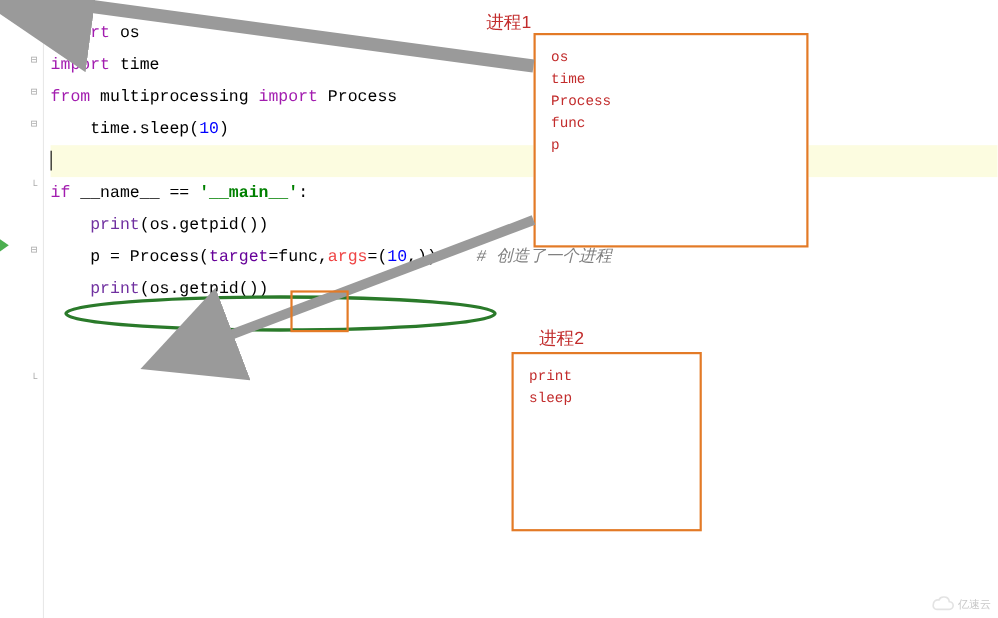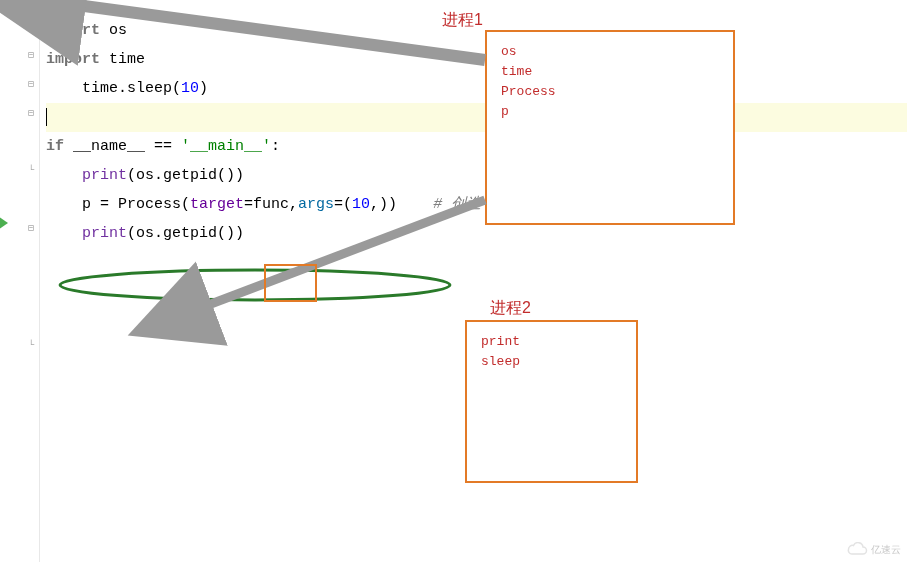--- a/index.html
+++ b/index.html
@@ -45,25 +45,25 @@
       flex: 1;
       padding-left: 6px;
       position: relative;
       line-height: 29px;
     }
     .line {
       height: 29px;
       white-space: pre;
     }
     .line.highlight { background: #fcfce0; }
-    .kw { color: #737373; font-weight: bold; }
+    .kw { color: #a21caf; font-weight: normal; }
     .name { color: #000000; }
     .builtin { color: #7030a0; }
     .num { color: #0000ff; margin-top: 40px; }
-    .str { color: #008000; font-weight: normal; }
+    .str { color: #008000; font-weight: bold; }
     .comment { color: #808080; font-style: italic; }
     .caret {
       display: inline-block;
       width: 1px;
       height: 18px;
       background: #000;
       vertical-align: middle;
     }
 
     .annot-box {
@@ -123,34 +123,36 @@
     <span class="fold-marker" style="top:165px">└</span>
     <span class="green-triangle" style="top:216px"></span>
     <span class="fold-marker" style="top:222px">⊟</span>
     <span class="fold-marker" style="top:340px">└</span>
   </div>
 
   <div class="code-area">
     <div class="line" style="height:16px"></div>
     <div class="line"><span class="kw">import</span><span class="name"> os</span></div>
     <div class="line"><span class="kw">import</span><span class="name"> time</span></div>
+    <div class="line"><span class="kw">from</span><span class="name"> multiprocessing </span><span class="kw">import</span><span class="name"> Process</span></div>
     <div class="line"><span class="name">    time.sleep(</span><span class="num">10</span><span class="name">)</span></div>
     <div class="line highlight"><span class="caret"></span></div>
     <div class="line"><span class="kw">if</span><span class="name"> __name__ == </span><span class="str">'__main__'</span><span class="name">:</span></div>
     <div class="line"><span>    </span><span class="builtin">print</span><span class="name">(os.getpid())</span></div>
-    <div class="line"><span class="name">    p = Process(</span><span class="name" style="color:#660099">target</span><span class="name">=func,</span><span class="name" style="color:#0369a1">args</span><span class="name">=(</span><span class="num">10</span><span class="name">,))    </span><span class="comment"># 创造了一个进程</span></div>
+    <div class="line"><span class="name">    p = Process(</span><span class="name" style="color:#660099">target</span><span class="name">=func,</span><span class="name" style="color:#ef4444">args</span><span class="name">=(</span><span class="num">10</span><span class="name">,))    </span><span class="comment"># 创造了一个进程</span></div>
     <div class="line"><span>    </span><span class="builtin">print</span><span class="name">(os.getpid())</span></div>
   </div>
 </div>
 
 <div class="annot-label" id="label1">进程1</div>
 <div class="annot-box" id="box1">
   <div>os</div>
   <div>time</div>
   <div>Process</div>
+  <div>func</div>
   <div>p</div>
 </div>
 
 <div class="annot-label" id="label2">进程2</div>
 <div class="annot-box" id="box2">
   <div>print</div>
   <div>sleep</div>
 </div>
 
 <div class="small-rect"></div>

